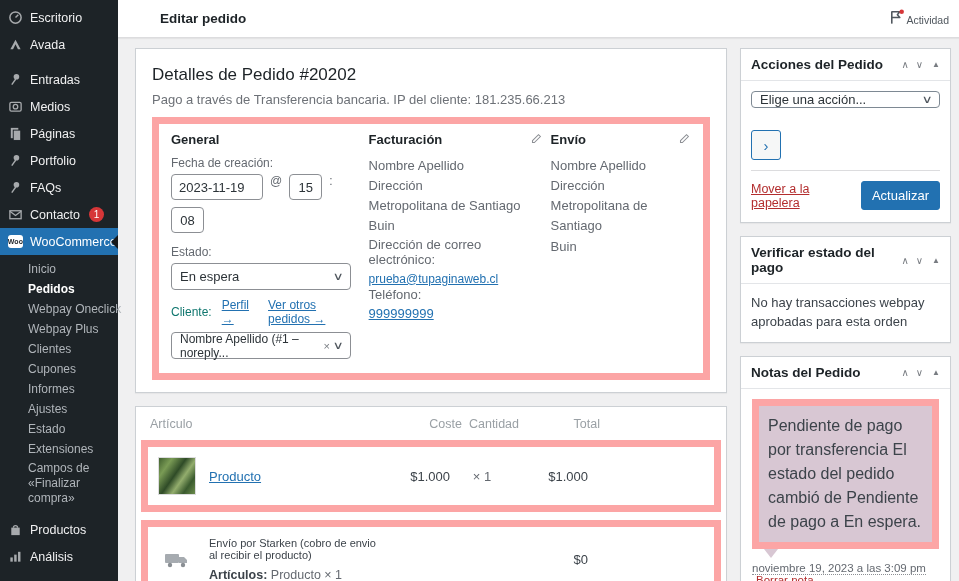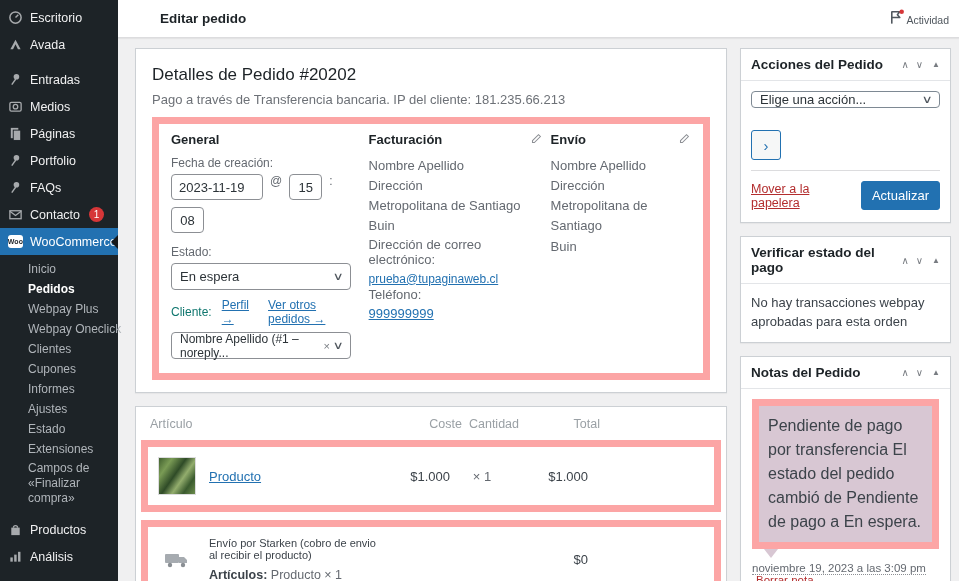--- a/index.html
+++ b/index.html
@@ -204,22 +204,22 @@
       <div class="menu-item active">
         <span class="mi">
             <span class="woo-badge">Woo</span>
           </span>
         <span>WooCommerce</span>
         <span class="arrow-out"></span>
       </div>
       <div class="submenu">
         <span class="submenu-item">Inicio</span>
         <span class="submenu-item current">Pedidos</span>
+        <span class="submenu-item">Webpay Oneclick</span>
         <span class="submenu-item">Webpay Plus</span>
-        <span class="submenu-item">Webpay Oneclick</span>
         <span class="submenu-item">Clientes</span>
         <span class="submenu-item">Cupones</span>
         <span class="submenu-item">Informes</span>
         <span class="submenu-item">Ajustes</span>
         <span class="submenu-item">Estado</span>
         <span class="submenu-item">Extensiones</span>
         <span class="submenu-item wrap2">Campos de «Finalizar compra»</span>
       </div>
       <div class="menu-item">
         <span class="mi">

